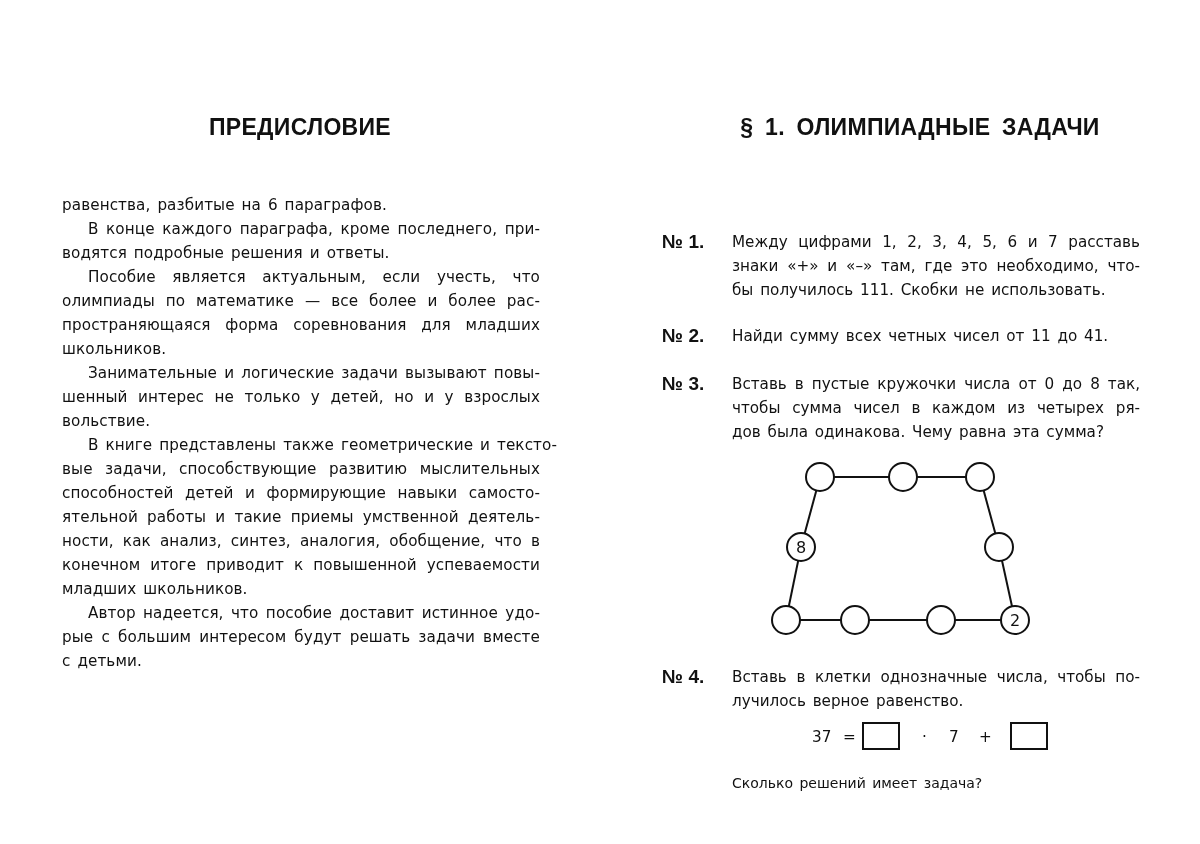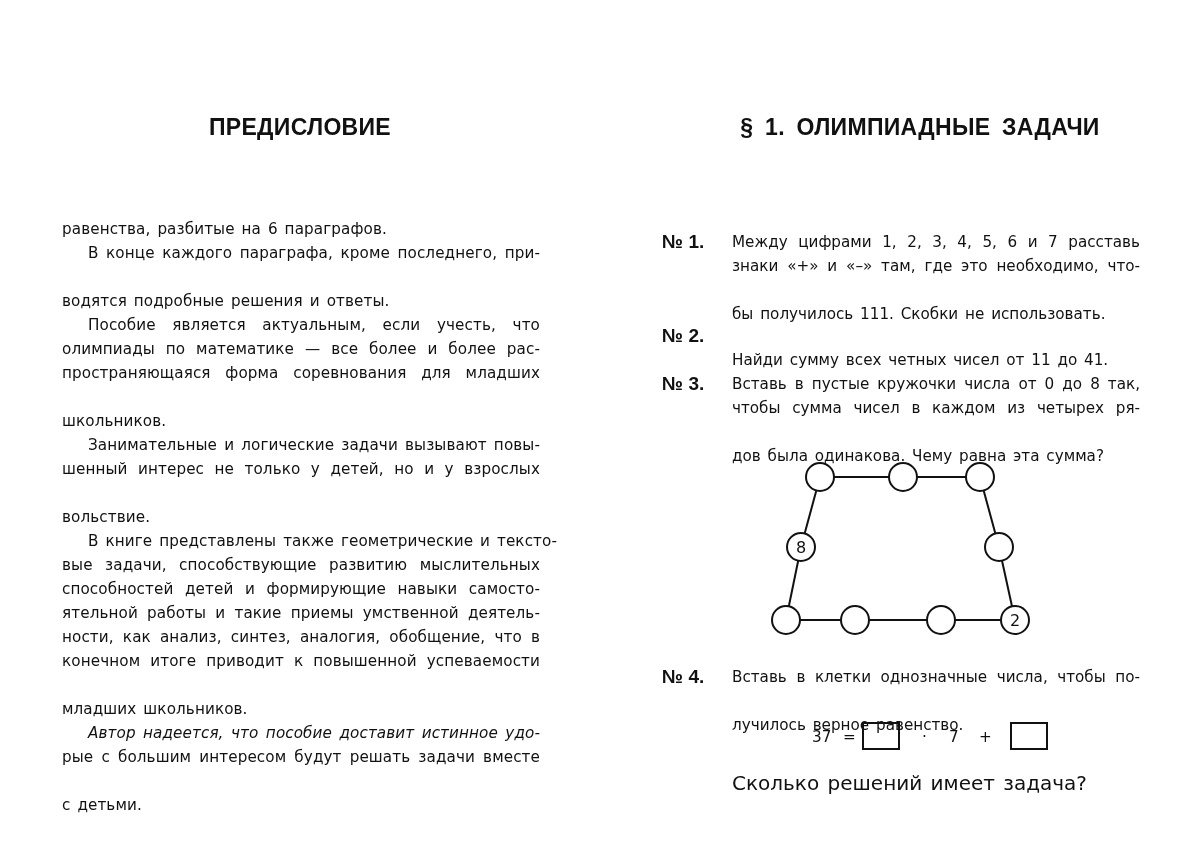--- a/index.html
+++ b/index.html
@@ -12,21 +12,21 @@
     font-family:"Liberation Sans", sans-serif; font-weight:bold; font-size:23px; letter-spacing:0.3px;
   }
   .page-left .title { left:0; width:600px; }
   .page-right .title { left:130px; width:380px; word-spacing:5px; }
   .body-text {
     position:absolute; font-family:"DejaVu Sans", sans-serif; font-size:15.2px; line-height:24px;
     text-align:justify; letter-spacing:0.1px; word-spacing:2px;
   }
   .page-left .body-text { left:62px; width:478px; top:183px; }
   .line { display:block; text-align:justify; text-align-last:justify; white-space:nowrap; }
-  .line.last { text-align-last:left;margin-top:24px; }
+  .line.last { text-align-last:left; }
   .task { position:absolute; left:62px; width:480px; }
   .task-num {
     position:absolute; left:0; top:0;
     font-family:"Liberation Sans", sans-serif; font-weight:bold; font-size:19px; line-height:24px;
   }
   .task-text {
     position:absolute; left:70px; width:408px; top:0;
     font-family:"DejaVu Sans", sans-serif; font-size:15.2px; line-height:24px; word-spacing:2px;
   }
   svg { position:absolute; left:0; top:0; }
@@ -52,21 +52,21 @@
       <span class="line" style="padding-left: 26px;">Занимательные и логические задачи вызывают повы-</span>
       <span class="line">шенный интерес не только у детей, но и у взрослых</span>
       <span class="line last">вольствие.</span>
       <span class="line" style="padding-left: 26px;">В книге представлены также геометрические и тексто-</span>
       <span class="line">вые задачи, способствующие развитию мыслительных</span>
       <span class="line">способностей детей и формирующие навыки самосто-</span>
       <span class="line">ятельной работы и такие приемы умственной деятель-</span>
       <span class="line">ности, как анализ, синтез, аналогия, обобщение, что в</span>
       <span class="line">конечном итоге приводит к повышенной успеваемости</span>
       <span class="line last">младших школьников.</span>
-      <span class="line" style="padding-left: 26px; font-style: italic;">Автор надеется, что пособие доставит истинное удо-</span>
+      <span class="line" style="padding-left: 26px;">Автор надеется, что пособие доставит истинное удо-</span>
       <span class="line">рые с большим интересом будут решать задачи вместе</span>
       <span class="line last">с детьми.</span>
     </div>
 </div>
 
 <div class="page page-right">
   <div class="title">§ 1. ОЛИМПИАДНЫЕ ЗАДАЧИ</div>
 
   <div class="task" style="top:220px; height:72px;">
     <div class="task-num">№ 1.</div>
@@ -129,14 +129,14 @@
   <div>
     <span class="equation" style="left:212px; top:715px;">37</span>
     <span class="equation" style="left:243px; top:715px;">=</span>
     <div class="eq-box" style="left:262px; top:712px;"></div>
     <span class="equation" style="left:322px; top:715px;">·</span>
     <span class="equation" style="left:349px; top:715px;">7</span>
     <span class="equation" style="left:379px; top:715px;">+</span>
     <div class="eq-box" style="left:410px; top:712px;"></div>
   </div>
 
-  <div class="task-text" style="position:absolute; left:132px; top:761px; width:408px; font-family:'DejaVu Sans', sans-serif; font-size:20px; line-height:24px; word-spacing:2px;">Сколько решений имеет задача?</div>
+  <div class="task-text" style="position:absolute; left:132px; top:761px; width:408px; font-family:'DejaVu Sans', sans-serif; font-size:14px; line-height:24px; word-spacing:2px;">Сколько решений имеет задача?</div>
 </div>
 
 </body></html>

